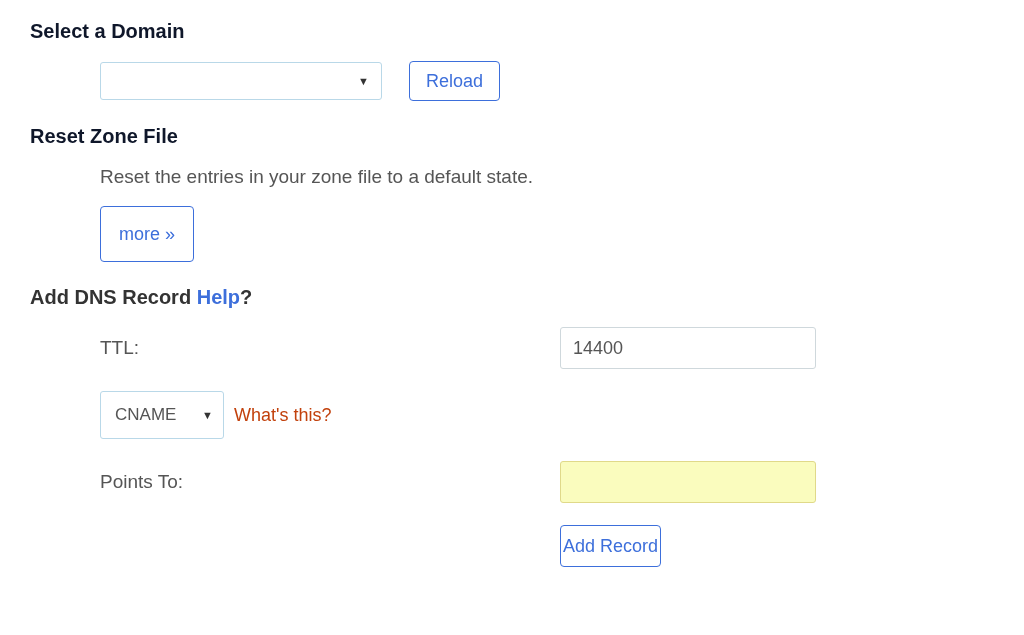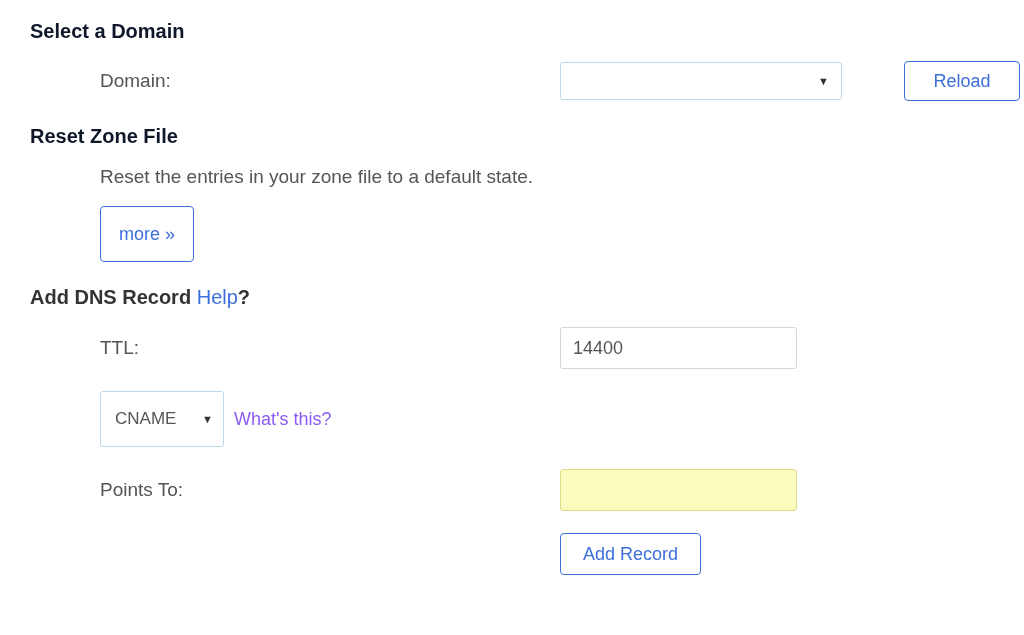--- a/index.html
+++ b/index.html
@@ -20,21 +20,21 @@
       color: #0f172a;
       margin-bottom: 18px;
     }
     .heading-with-link {
       font-weight: 700;
       font-size: 20px;
       color: #333;
       margin-bottom: 18px;
     }
     .heading-link {
-      font-weight: 400;
+      font-weight: 700;
       color: #3d6fdb;
       font-size: 20px;
     }
     .indented {
       padding-left: 70px;
     }
     .form-row {
       display: flex;
       align-items: center;
       margin-bottom: 22px;
@@ -61,36 +61,36 @@
       align-items: center;
       justify-content: flex-end;
       padding-right: 12px;
       cursor: pointer;
     }
     .select-caret {
       font-size: 11px;
       color: #333;
     }
     .text-input {
-      width: 237px;
+      width: 256px;
       height: 42px;
       border: 1px solid #cfd8dc;
       border-radius: 3px;
       padding: 0 12px;
       font-size: 18px;
       color: #555;
       background: #fff;
     }
     .text-input.highlighted {
       background: #fafcbe;
       border-color: #e0d98a;
     }
     .type-select {
       width: 124px;
-      height: 56px;
+      height: 48px;
       border: 1px solid #b9d8e8;
       border-radius: 3px;
       background: #fff;
       display: flex;
       align-items: center;
       justify-content: space-between;
       padding: 0 10px 0 14px;
       cursor: pointer;
     }
     .type-select-value {
@@ -104,59 +104,58 @@
       height: 40px;
       padding: 0 18px;
       border: 1.5px solid #3d6fdb;
       border-radius: 4px;
       background: #fff;
       color: #3d6fdb;
       font-size: 18px;
       cursor: pointer;
     }
     .btn-reload {
-      margin-left: 52px;
-      width: 116px;
+      margin-left: 17px;
+      width: 91px;
     }
     .btn-more {
       height: 56px;
       padding: 0 18px;
       font-size: 18px;
     }
     .btn-add-record {
       height: 42px;
-      padding: 0 22px;
+      padding: 0 2px;
     }
     .description-text {
       font-size: 19px;
       color: #555;
       margin-bottom: 18px;
     }
     .section-gap {
       margin-bottom: 24px;
     }
     .link-text {
-      color: #8b5cf6;
+      color: #c2410c;
       font-size: 18px;
       cursor: pointer;
       text-align: center;
     }
     .submit-row {
       padding-left: 530px;
       margin-top: 8px;
     }
   </style>
 </head>
 <body>
 
 <div class="section-heading">Select a Domain</div>
 
 <div class="indented section-gap">
   <div class="form-row">
-    <div class="form-label">Domain:</div>
     <div class="form-controls">
       <div class="select-input">
         <span class="select-caret">▼</span>
       </div>
       <button class="btn btn-reload">Reload</button>
     </div>
   </div>
 </div>
 
 <div class="section-heading">Reset Zone File</div>

